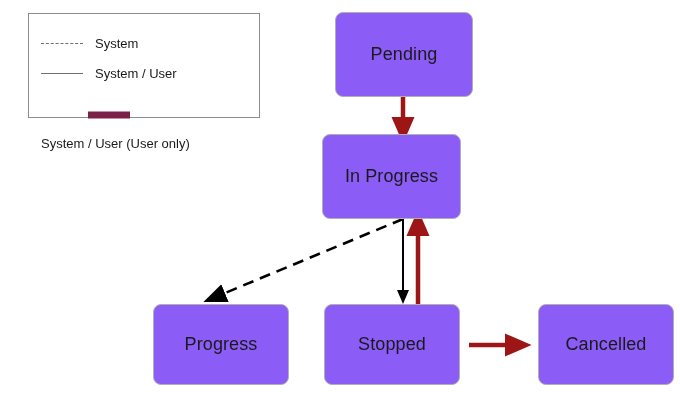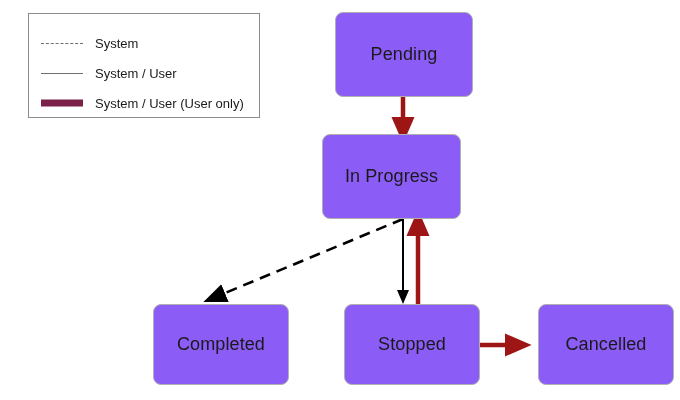--- a/index.html
+++ b/index.html
@@ -116,31 +116,31 @@
           <i></i>
         </span>
       <span class="legend-label">System</span>
     </div>
     <div class="legend-row" style="top:50px;">
       <span class="legend-sample sample-solid">
           <i></i>
         </span>
       <span class="legend-label">System / User</span>
     </div>
-    <div class="legend-row" style="top:80px;">
+    <div class="legend-row" style="top:80px;flex-direction:column;">
       <span class="legend-sample sample-thick">
           <i></i>
         </span>
       <span class="legend-label">System / User (User only)</span>
     </div>
   </div>
 
   <div class="state-box" style="left:335px; top:12px; width:138px; height:85px;">Pending</div>
 
   <div class="state-box" style="left:322px; top:134px; width:139px; height:85px;">In Progress</div>
 
-  <div class="state-box" style="left:153px; top:304px; width:136px; height:81px;">Completed</div>
+  <div class="state-box" style="left:153px; top:304px; width:136px; height:81px;">Progress</div>
 
-  <div class="state-box" style="left:344px; top:304px; width:136px; height:81px;">Stopped</div>
+  <div class="state-box" style="left:324px; top:304px; width:136px; height:81px;">Stopped</div>
 
   <div class="state-box" style="left:538px; top:304px; width:136px; height:81px;">Cancelled</div>
 
 </div>
 
 </body></html>

